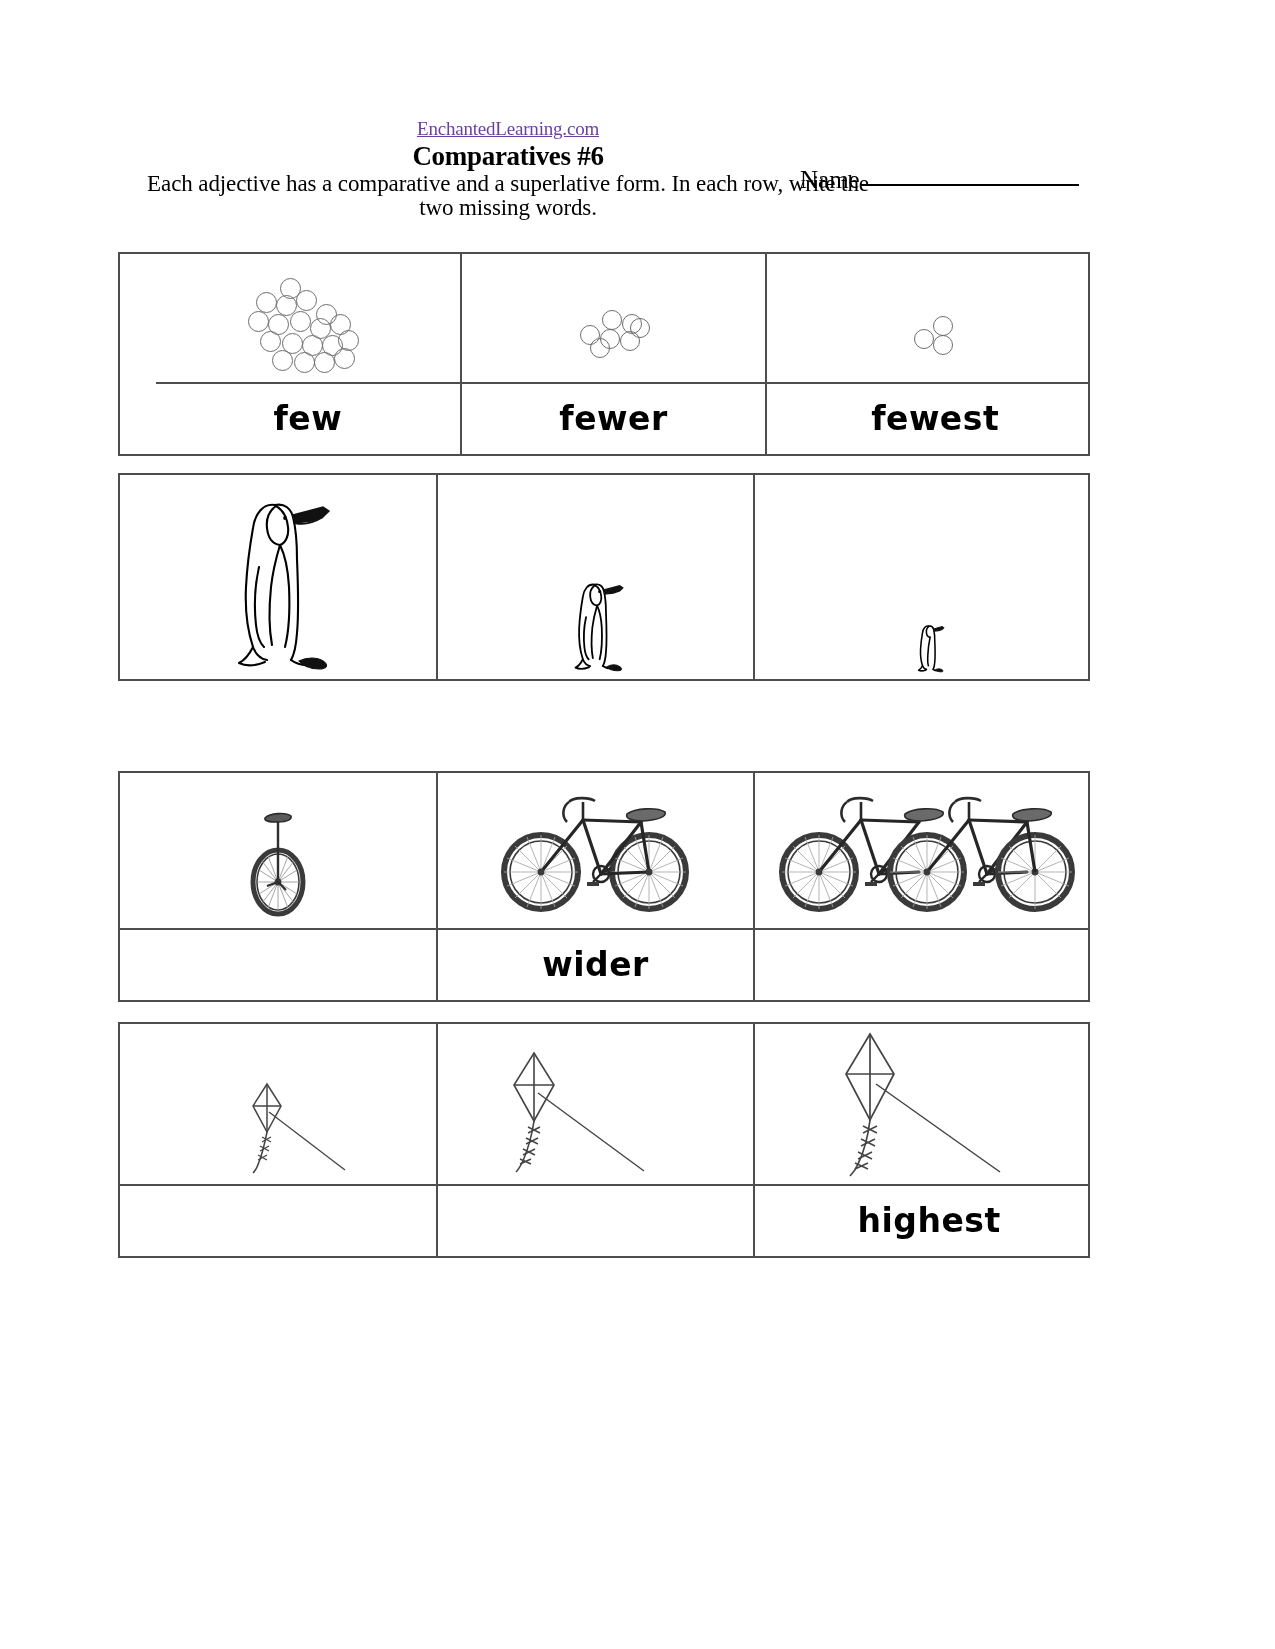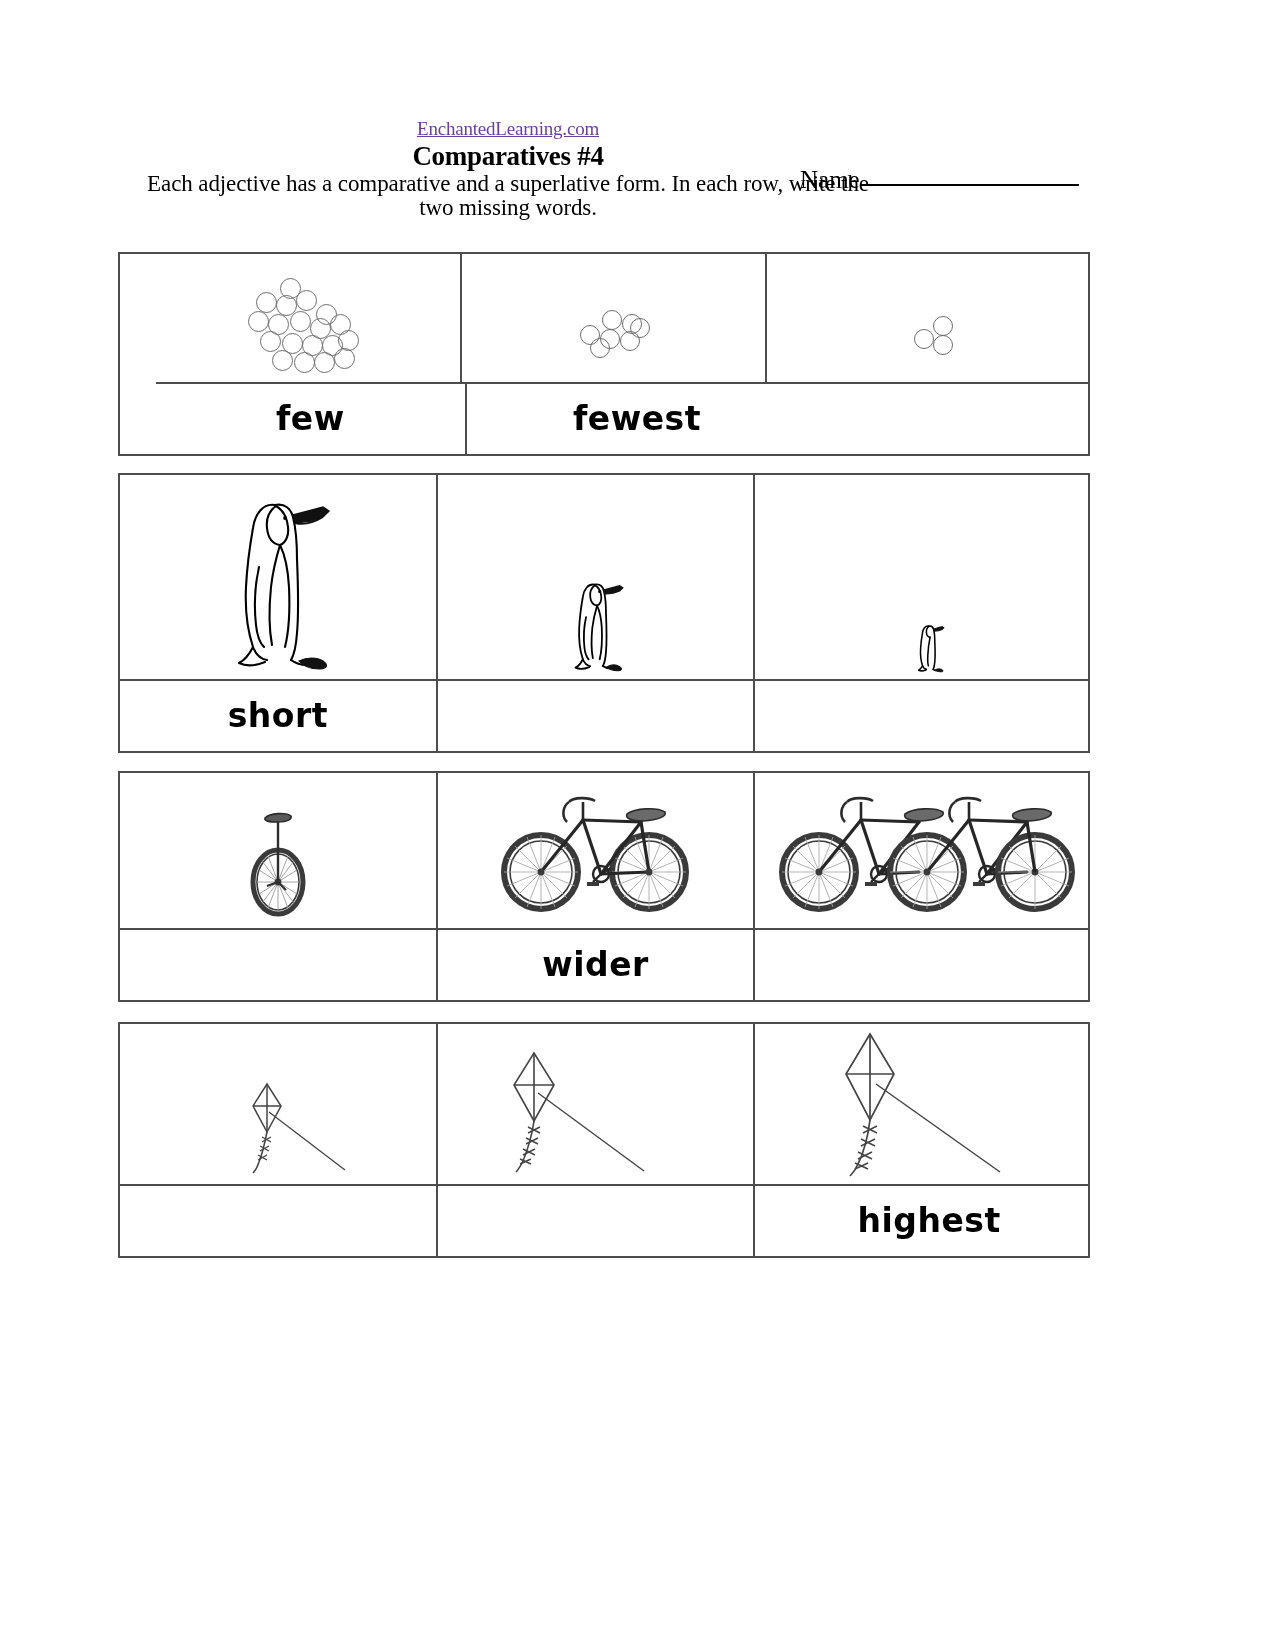--- a/index.html
+++ b/index.html
@@ -182,21 +182,21 @@
   .footer .mid { color: #2b2bb5; text-decoration: none; }
 </style>
 </head>
 <body>
 
 <div class="page">
 
   <div class="header">
     <div class="header-center">
       <a class="site-link" href="#">EnchantedLearning.com</a>
-      <div class="worksheet-title">Comparatives #4</div>
+      <div class="worksheet-title">Comparatives #6</div>
       <div class="instructions">Each adjective has a comparative and a superlative form. In each row, write the two missing words.</div>
     </div>
     <div class="name-block">
       <span>Name</span><span class="name-rule"></span>
     </div>
   </div>
 
   <div class="block" id="block-few">
     <div class="pic-row">
 
@@ -243,20 +243,23 @@
           <span class="dot" style="left:19px; top:19px; width:20px;height:20px;"></span>
         </div>
       </div>
     </div>
 
     <div class="word-row">
       <div class="cell word-cell">
         <span class="word">few</span>
       </div>
       <div class="cell word-cell">
+        <span class="word">fewer</span>
+      </div>
+      <div class="cell word-cell">
         <span class="word">fewest</span>
       </div>
     </div>
   </div>
 
   <div class="block" id="block-short">
     <div class="pic-row">
 
       <div class="cell pic-cell">
         <div class="penguin-wrap">
@@ -312,31 +315,20 @@
               <path d="M34 164 C30 172 26 177 20 180 C26 183 36 183 46 179"></path>
               <path d="M72 177 C76 180 82 182 88 182"></path>
             </g>
             <path d="M74 32 L104 24 L110 28 L104 34 L92 38 L76 40 Z" fill="#111" stroke="#111" stroke-width="4"></path>
             <path d="M80 178 C88 174 98 174 104 178 C110 182 108 186 100 186 C92 186 84 183 80 178 Z" fill="#111" stroke="#111" stroke-width="3"></path>
           </svg>
         </div>
       </div>
     </div>
 
-    <div class="word-row">
-      <div class="cell word-cell">
-        <span class="word">short</span>
-      </div>
-      <div class="cell word-cell">
-        <span class="word"></span>
-      </div>
-      <div class="cell word-cell">
-        <span class="word"></span>
-      </div>
-    </div>
   </div>
 
   <div class="block" id="block-wide">
     <div class="pic-row">
 
       <div class="cell pic-cell">
         <div class="cycle-wrap">
           <svg width="88" height="122" viewBox="0 0 88 122">
             <g stroke="#3a3a3a" fill="none">
               <ellipse cx="44" cy="86" rx="25" ry="32" stroke-width="5"></ellipse>

